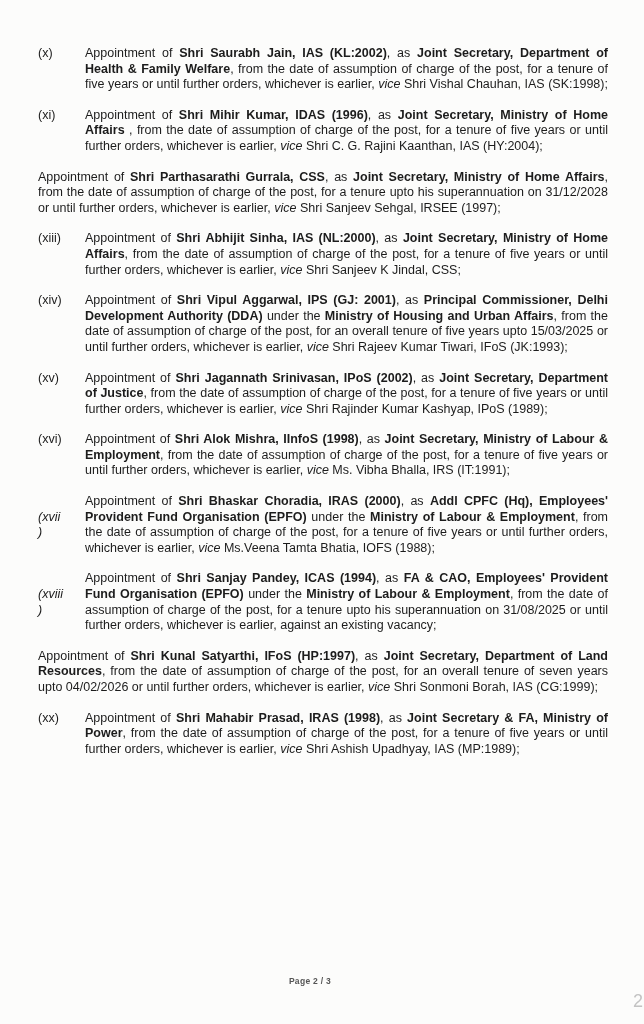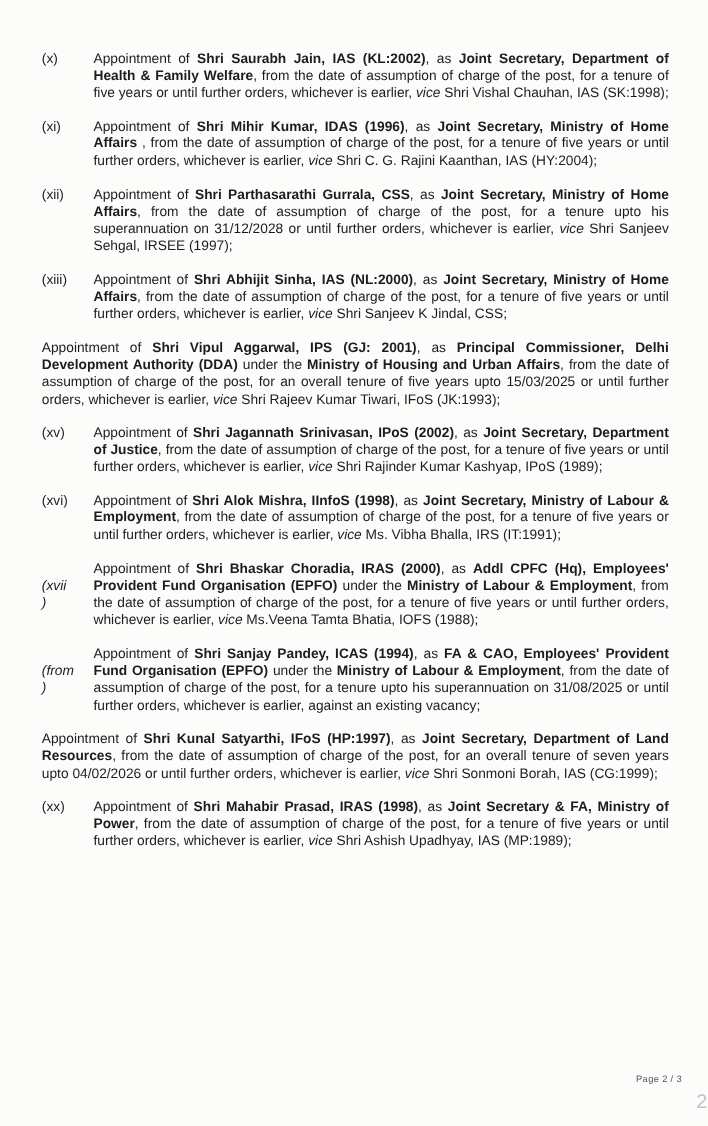--- a/index.html
+++ b/index.html
@@ -42,23 +42,23 @@
     margin: 0;
     text-align: justify;
   }
   .seg-b { font-weight: 700; }
   .seg-i { font-style: italic; }
   .footer {
     position: absolute;
     top: 976px;
     left: 0;
     width: 620px;
-    text-align: right;
+    text-align: center;
     font-size: 8.5px;
-    font-weight: 400;
+    font-weight: 700;
     color: #555555;
     letter-spacing: 0.3px;
   }
   .corner-num {
     position: absolute;
     top: 991px;
     right: 1px;
     font-size: 18px;
     color: #c3c3c3;
   }
@@ -72,51 +72,51 @@
     <div class="item-label">(x)</div>
     <p class="item-text"><span class="seg-n">Appointment of </span><span class="seg-b">Shri Saurabh Jain, IAS (KL:2002)</span><span class="seg-n">, as </span><span class="seg-b">Joint Secretary, Department of Health &amp; Family Welfare</span><span class="seg-n">, from the date of assumption of charge of the post, for a tenure of five years or until further orders, whichever is earlier, </span><span class="seg-i">vice</span><span class="seg-n"> Shri Vishal Chauhan, IAS (SK:1998);</span></p>
   </div>
 
   <div class="item">
     <div class="item-label">(xi)</div>
     <p class="item-text"><span class="seg-n">Appointment of </span><span class="seg-b">Shri Mihir Kumar, IDAS (1996)</span><span class="seg-n">, as </span><span class="seg-b">Joint Secretary, Ministry of Home Affairs</span><span class="seg-n"> , from the date of assumption of charge of the post, for a tenure of five years or until further orders, whichever is earlier, </span><span class="seg-i">vice</span><span class="seg-n"> Shri C. G. Rajini Kaanthan, IAS (HY:2004);</span></p>
   </div>
 
   <div class="item">
-    <div class="item-label">(xii)</div>
     <p class="item-text"><span class="seg-n">Appointment of </span><span class="seg-b">Shri Parthasarathi Gurrala, CSS</span><span class="seg-n">, as </span><span class="seg-b">Joint Secretary, Ministry of Home Affairs</span><span class="seg-n">, from the date of assumption of charge of the post, for a tenure upto his superannuation on 31/12/2028 or until further orders, whichever is earlier, </span><span class="seg-i">vice</span><span class="seg-n"> Shri Sanjeev Sehgal, IRSEE (1997);</span></p>
   </div>
 
   <div class="item">
     <div class="item-label">(xiii)</div>
     <p class="item-text"><span class="seg-n">Appointment of </span><span class="seg-b">Shri Abhijit Sinha, IAS (NL:2000)</span><span class="seg-n">, as </span><span class="seg-b">Joint Secretary, Ministry of Home Affairs</span><span class="seg-n">, from the date of assumption of charge of the post, for a tenure of five years or until further orders, whichever is earlier, </span><span class="seg-i">vice</span><span class="seg-n"> Shri Sanjeev K Jindal, CSS;</span></p>
   </div>
 
   <div class="item">
+    <div class="item-label">(xiv)</div>
     <p class="item-text"><span class="seg-n">Appointment of </span><span class="seg-b">Shri Vipul Aggarwal, IPS (GJ: 2001)</span><span class="seg-n">, as </span><span class="seg-b">Principal Commissioner, Delhi Development Authority (DDA)</span><span class="seg-n"> under the </span><span class="seg-b">Ministry of Housing and Urban Affairs</span><span class="seg-n">, from the date of assumption of charge of the post, for an overall tenure of five years upto 15/03/2025 or until further orders, whichever is earlier, </span><span class="seg-i">vice</span><span class="seg-n"> Shri Rajeev Kumar Tiwari, IFoS (JK:1993);</span></p>
   </div>
 
   <div class="item">
     <div class="item-label">(xv)</div>
     <p class="item-text"><span class="seg-n">Appointment of </span><span class="seg-b">Shri Jagannath Srinivasan, IPoS (2002)</span><span class="seg-n">, as </span><span class="seg-b">Joint Secretary, Department of Justice</span><span class="seg-n">, from the date of assumption of charge of the post, for a tenure of five years or until further orders, whichever is earlier, </span><span class="seg-i">vice</span><span class="seg-n"> Shri Rajinder Kumar Kashyap, IPoS (1989);</span></p>
   </div>
 
   <div class="item">
     <div class="item-label">(xvi)</div>
     <p class="item-text"><span class="seg-n">Appointment of </span><span class="seg-b">Shri Alok Mishra, IInfoS (1998)</span><span class="seg-n">, as </span><span class="seg-b">Joint Secretary, Ministry of Labour &amp; Employment</span><span class="seg-n">, from the date of assumption of charge of the post, for a tenure of five years or until further orders, whichever is earlier, </span><span class="seg-i">vice</span><span class="seg-n"> Ms. Vibha Bhalla, IRS (IT:1991);</span></p>
   </div>
 
   <div class="item">
     <div class="item-label wrapped">(xvii
 )</div>
     <p class="item-text"><span class="seg-n">Appointment of </span><span class="seg-b">Shri Bhaskar Choradia, IRAS (2000)</span><span class="seg-n">, as </span><span class="seg-b">Addl CPFC (Hq), Employees' Provident Fund Organisation (EPFO)</span><span class="seg-n"> under the </span><span class="seg-b">Ministry of Labour &amp; Employment</span><span class="seg-n">, from the date of assumption of charge of the post, for a tenure of five years or until further orders, whichever is earlier, </span><span class="seg-i">vice</span><span class="seg-n"> Ms.Veena Tamta Bhatia, IOFS (1988);</span></p>
   </div>
 
   <div class="item">
-    <div class="item-label wrapped">(from
+    <div class="item-label wrapped">(xviii
 )</div>
     <p class="item-text"><span class="seg-n">Appointment of </span><span class="seg-b">Shri Sanjay Pandey, ICAS (1994)</span><span class="seg-n">, as </span><span class="seg-b">FA &amp; CAO, Employees' Provident Fund Organisation (EPFO)</span><span class="seg-n"> under the </span><span class="seg-b">Ministry of Labour &amp; Employment</span><span class="seg-n">, from the date of assumption of charge of the post, for a tenure upto his superannuation on 31/08/2025 or until further orders, whichever is earlier, against an existing vacancy;</span></p>
   </div>
 
   <div class="item">
     <p class="item-text"><span class="seg-n">Appointment of </span><span class="seg-b">Shri Kunal Satyarthi, IFoS (HP:1997)</span><span class="seg-n">, as </span><span class="seg-b">Joint Secretary, Department of Land Resources</span><span class="seg-n">, from the date of assumption of charge of the post, for an overall tenure of seven years upto 04/02/2026 or until further orders, whichever is earlier, </span><span class="seg-i">vice</span><span class="seg-n"> Shri Sonmoni Borah, IAS (CG:1999);</span></p>
   </div>
 
   <div class="item">
     <div class="item-label">(xx)</div>

